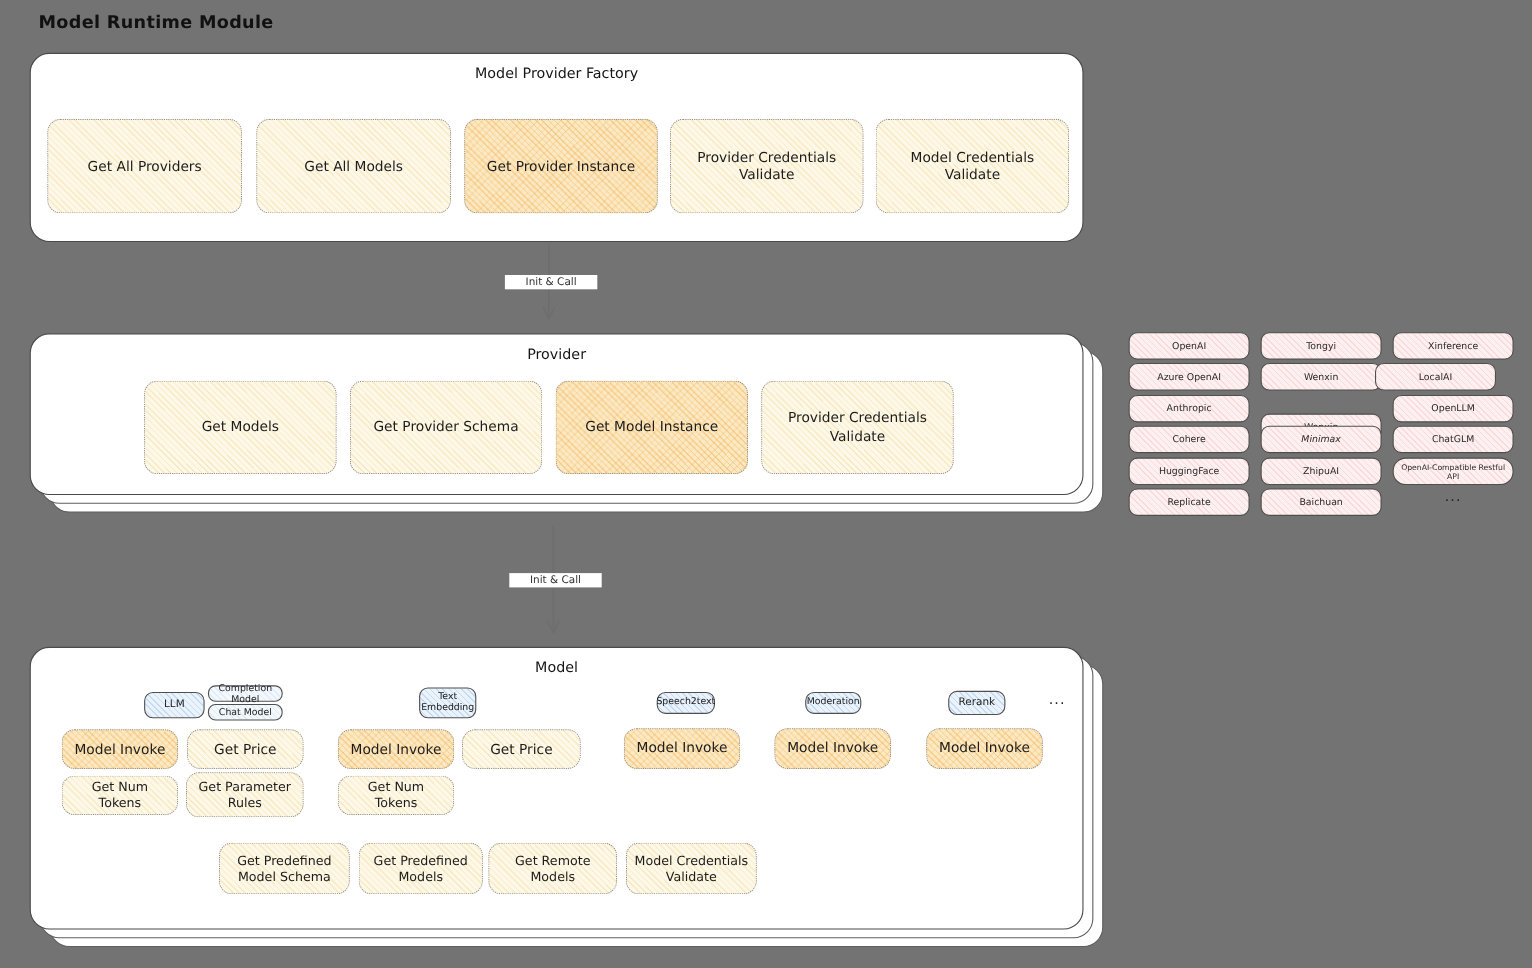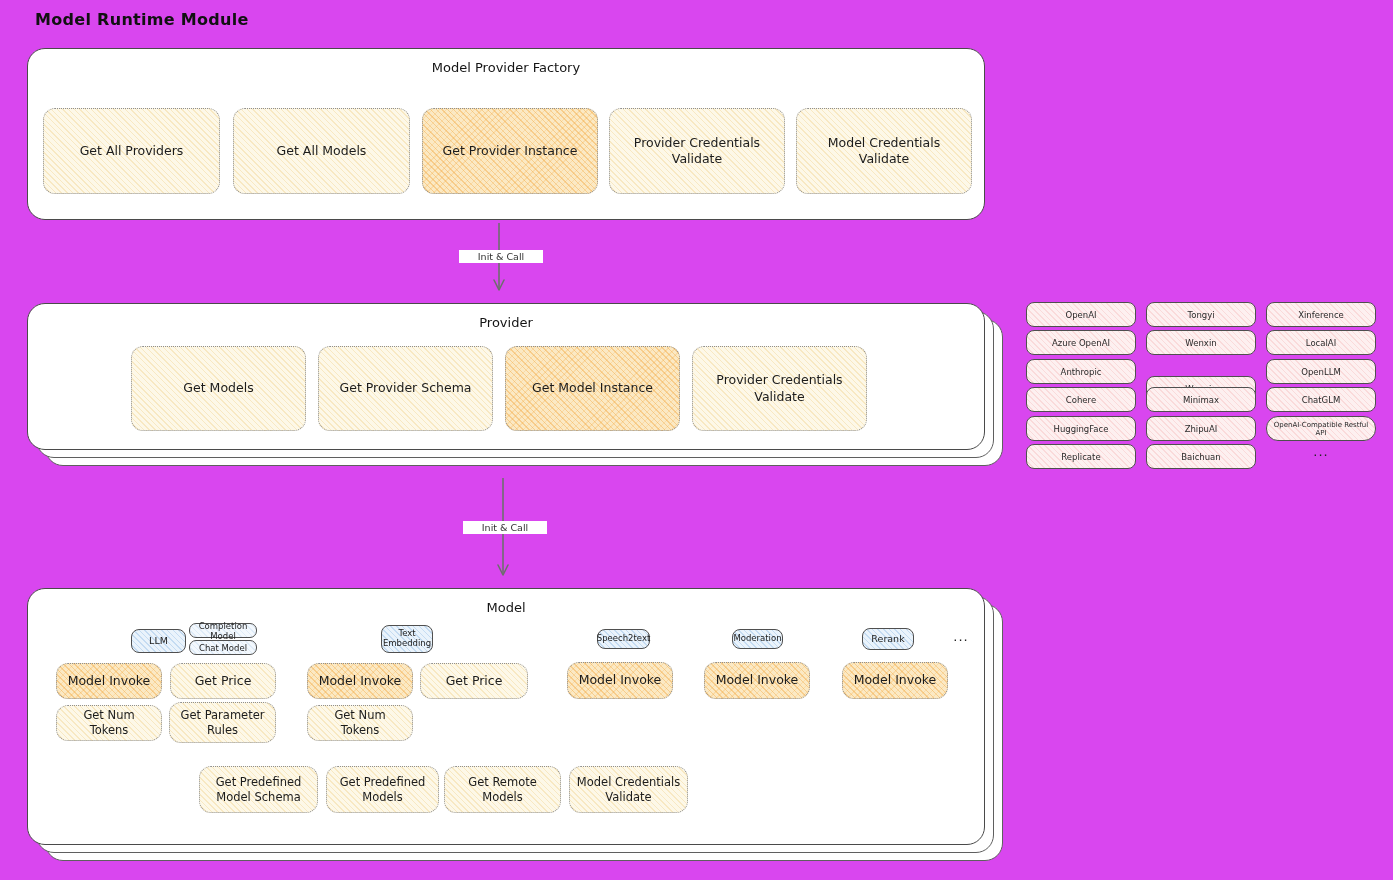--- a/index.html
+++ b/index.html
@@ -1,17 +1,17 @@
 <!DOCTYPE html>
 <html><head>
 <meta charset="utf-8">
 <style>
   html,body{margin:0;padding:0;background:#ffffff;}
   .canvas{
-    position:relative;width:1393px;height:880px;background:#d946ef;overflow:hidden;
+    position:relative;width:1393px;height:880px;background:#737373;overflow:hidden;
     font-family:"DejaVu Sans", sans-serif;color:#1c1c1c;
   }
   .page-title{
     position:absolute;left:35px;top:10px;font-size:16px;font-weight:bold;color:#111;
     letter-spacing:.3px;
   }
   
   .bigbox,.ghost{
     position:absolute;background:#fff;border:1.6px solid #4a4a4a;border-radius:18px;box-sizing:border-box;
   }
@@ -105,26 +105,26 @@
     <div class="chip" style="left:0px;top:0px;">OpenAI</div>
     <div class="chip" style="left:0px;top:28px;">Azure OpenAI</div>
     <div class="chip" style="left:0px;top:57px;">Anthropic</div>
     <div class="chip" style="left:0px;top:85px;">Cohere</div>
     <div class="chip" style="left:0px;top:114px;">HuggingFace</div>
     <div class="chip" style="left:0px;top:142px;">Replicate</div>
 
     <div class="chip" style="left:120px;top:0px;">Tongyi</div>
     <div class="chip" style="left:120px;top:28px;">Wenxin</div>
     <div class="chip" style="left:120px;top:74px;">Wenxin</div>
-    <div class="chip" style="left:120px;top:85px;">Minimax</div>
+    <div class="chip" style="left:120px;top:85px;font-style:italic;">Minimax</div>
     <div class="chip" style="left:120px;top:114px;">ZhipuAI</div>
     <div class="chip" style="left:120px;top:142px;">Baichuan</div>
 
     <div class="chip" style="left:240px;top:0px;">Xinference</div>
-    <div class="chip" style="left:240px;top:28px;">LocalAI</div>
+    <div class="chip" style="left:224px;top:28px;">LocalAI</div>
     <div class="chip" style="left:240px;top:57px;">OpenLLM</div>
     <div class="chip" style="left:240px;top:85px;">ChatGLM</div>
     <div class="chip small-text" style="left:240px;top:114px;">OpenAI-Compatible Restful API</div>
     <div class="ellipsis" style="left:275px;top:142px;width:40px;">...</div>
   </div>
 
   <svg class="arrow" style="left:493px;top:478px;" width="20" height="104">
     <line x1="10" y1="0" x2="10" y2="96"></line>
     <polyline points="5,87 10,97 15,87"></polyline>
   </svg>

